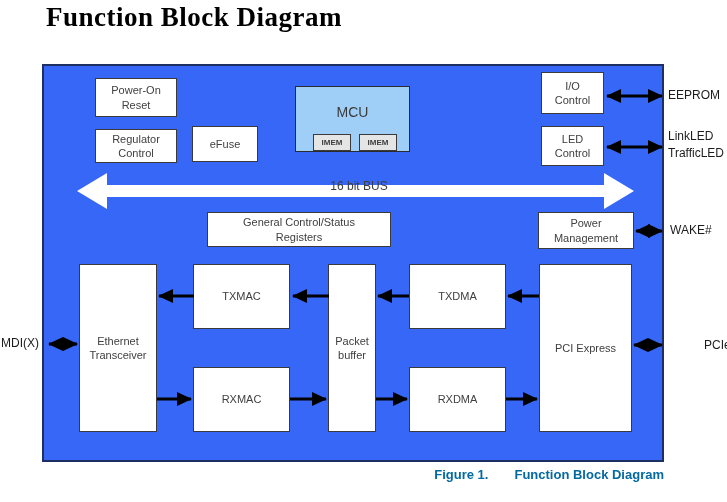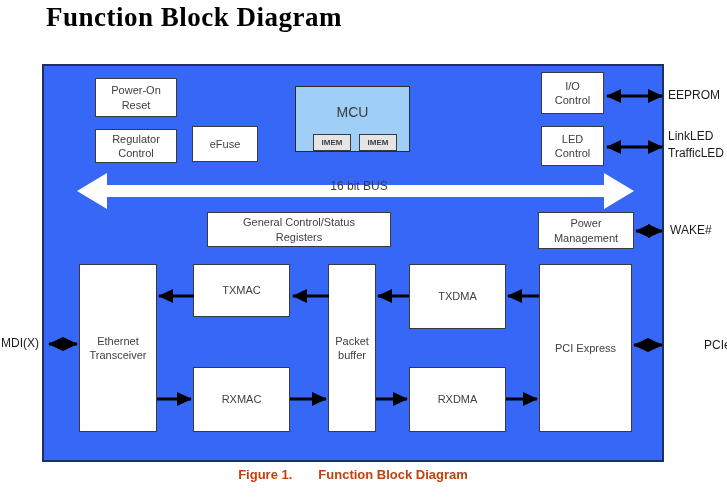--- a/index.html
+++ b/index.html
@@ -28,22 +28,22 @@
   .mcu-label{font-size:14px;color:#3a3a3a;margin-top:17px;}
   .mem{
     position:absolute;background:#e5e5e5;border:1px solid #3a3a3a;box-sizing:border-box;
     font-size:8px;font-weight:600;color:#404040;display:flex;align-items:center;justify-content:center;
   }
   .arrow-layer{position:absolute;left:0;top:0;width:622px;height:398px;z-index:5;pointer-events:none;}
   .ext-label{
     position:absolute;font-size:12px;color:#1c1c1c;line-height:17px;white-space:nowrap;
   }
   .caption{
-    position:absolute;left:42px;top:467px;width:622px;text-align:center;
-    font-size:13px;font-weight:bold;color:#c2410c;
+    position:absolute;left:42px;top:467px;width:622px;text-align:right;
+    font-size:13px;font-weight:bold;color:#0369a1;
   }
   .caption .cap-title{margin-left:26px;}
   .bus-text{font-size:12px;fill:#3d3d3d;}
 </style>
 </head>
 <body>
 
 <div class="page">
 
   <h1 class="page-title">Function Block Diagram</h1>
@@ -60,21 +60,21 @@
       <div class="mem" style="left:63px;top:47px;width:38px;height:17px;">IMEM</div>
     </div>
 
     <div class="blk" style="left:497px;top:6px;width:63px;height:42px;padding:0 8px;">I/O Control</div>
     <div class="blk" style="left:497px;top:60px;width:63px;height:40px;padding:17px 8px;">LED Control</div>
 
     <div class="blk" style="left:163px;top:146px;width:184px;height:35px;padding:0 28px;">General Control/Status Registers</div>
     <div class="blk" style="left:494px;top:146px;width:96px;height:37px;padding:0 4px;">Power Management</div>
 
     <div class="blk" style="left:35px;top:198px;width:78px;height:168px;padding:0 4px;">Ethernet Transceiver</div>
-    <div class="blk" style="left:149px;top:198px;width:97px;height:53px;">TXMAC</div>
+    <div class="blk" style="left:149px;top:198px;width:97px;height:65px;">TXMAC</div>
     <div class="blk" style="left:149px;top:301px;width:97px;height:65px;">RXMAC</div>
     <div class="blk" style="left:284px;top:198px;width:48px;height:168px;padding:0 2px;">Packet buffer</div>
     <div class="blk" style="left:365px;top:198px;width:97px;height:65px;">TXDMA</div>
     <div class="blk" style="left:365px;top:301px;width:97px;height:65px;">RXDMA</div>
     <div class="blk" style="left:495px;top:198px;width:93px;height:168px;">PCI Express</div>
 
     <svg class="arrow-layer" viewBox="0 0 622 398">
       <defs>
         <marker id="ah" markerUnits="userSpaceOnUse" markerWidth="16" markerHeight="14" refX="14" refY="7" orient="auto-start-reverse">
           <path d="M0,0 L15,7 L0,14 Z" fill="#000"></path>

